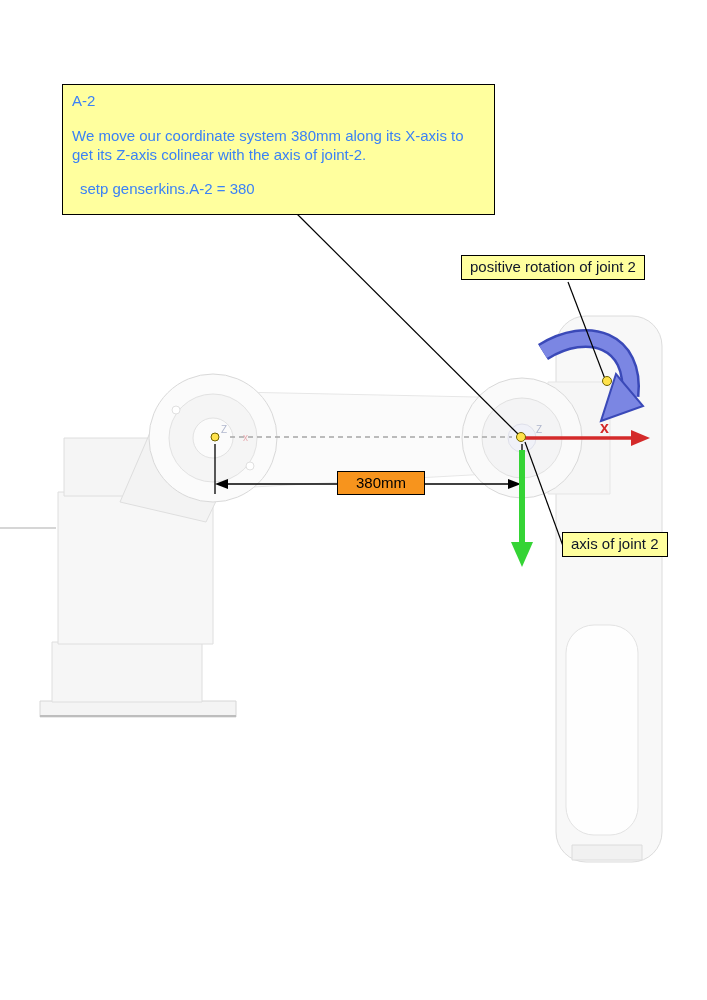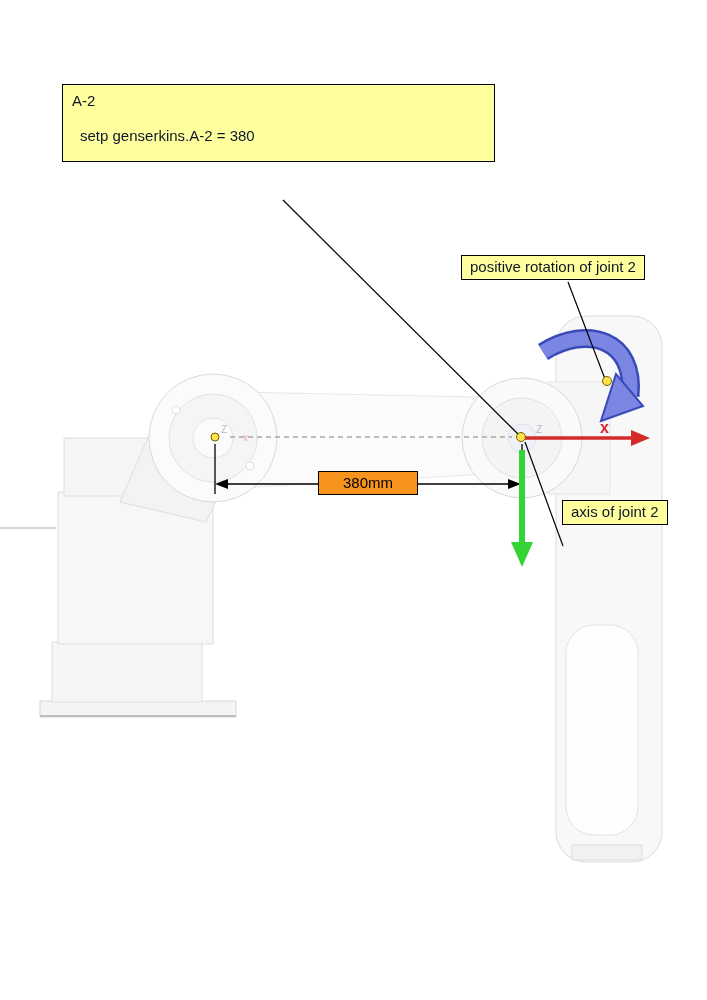--- a/index.html
+++ b/index.html
@@ -7,32 +7,32 @@
     position:relative;width:707px;height:1000px;background:#ffffff;
     font-family:"Liberation Sans","DejaVu Sans",sans-serif;overflow:hidden;
   }
   svg{position:absolute;left:0;top:0;}
   .label{
     position:absolute;border:1px solid #000;background:#ffff9e;color:#0f172a;
     font-size:15px;line-height:1.25;padding:2px 8px;white-space:nowrap;
   }
   .callout{
     position:absolute;left:62px;top:84px;width:433px;box-sizing:border-box;
-    border:1px solid #000;background:#ffff9e;color:#0f172a;font-size:15px;
+    border:1px solid #000;background:#ffff9e;color:#3b82f6;font-size:15px;
     line-height:1.3;padding:6px 9px 8px 9px;
   }
   .callout .t{margin:0 0 15px 0;}
   .callout .b{margin:0 0 14px 0;}
   .callout .c{margin:8px;}
   .dim{
-    position:absolute;left:318px;top:471px;background:#f7941d;border:1px solid #000;
-    color:#000;font-size:15px;line-height:1.2;padding:2px 24px;white-space:nowrap;
+    position:absolute;left:337px;top:471px;background:#f7941d;border:1px solid #000;
+    color:#000;font-size:15px;line-height:1.2;padding:2px 18px;white-space:nowrap;
   }
   .lbl-rot{left:461px;top:255px;}
-  .lbl-axis{left:562px;top:500px;}
+  .lbl-axis{left:562px;top:532px;}
 </style>
 </head>
 <body>
 
 <div class="canvas">
 
   <svg width="707" height="1000" viewBox="0 0 707 1000">
 
     <g stroke-linejoin="round">
 
@@ -99,20 +99,21 @@
     <line x1="563" y1="546" x2="525" y2="442" stroke="#000" stroke-width="1.2"></line>
     <line x1="568" y1="282" x2="605" y2="379" stroke="#000" stroke-width="1.2"></line>
 
     <circle cx="215" cy="437" r="4" fill="#ffe24a" stroke="#6e6200" stroke-width="1"></circle>
     <circle cx="521" cy="437" r="4.5" fill="#ffe24a" stroke="#6e6200" stroke-width="1"></circle>
     <circle cx="607" cy="381" r="4.5" fill="#ffe24a" stroke="#6e6200" stroke-width="1"></circle>
   </svg>
 
   <div class="callout">
     <p class="t">A-2</p>
+    <p class="b">We move our coordinate system 380mm along its X-axis to get its Z-axis colinear with the axis of joint-2.</p>
     <p class="c">setp genserkins.A-2 = 380</p>
   </div>
 
   <div class="label lbl-rot">positive rotation of joint 2</div>
 
   <div class="dim">380mm</div>
 
   <div class="label lbl-axis">axis of joint 2</div>
 
 </div>

